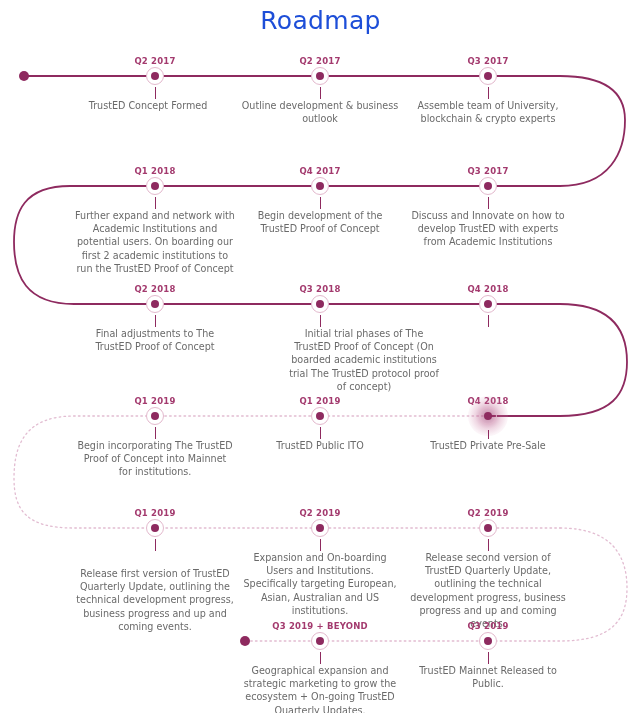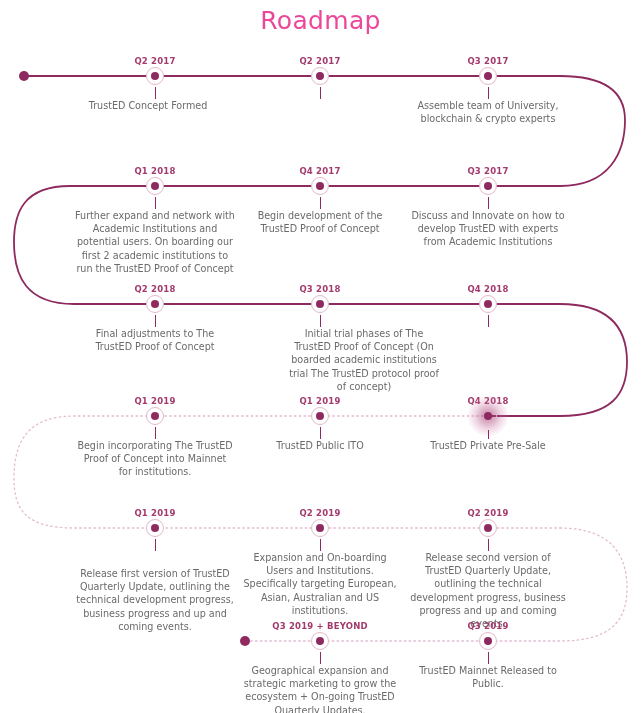--- a/index.html
+++ b/index.html
@@ -26,21 +26,21 @@
   
   #page-title {
     position: absolute;
     left: 0;
     top: 6px;
     width: 641px;
     text-align: center;
     font-size: 25px;
     font-weight: 400;
     letter-spacing: .3px;
-    color: #ec4899;
+    color: #1d4ed8;
     font-family: "DejaVu Sans", sans-serif;
   }
 
   
   #timeline-path {
     position: absolute;
     left: 0; top: 0;
     width: 641px;
     height: 713px;
     pointer-events: none;
@@ -163,20 +163,21 @@
     </div>
   <div class="stem" style="left:155px; top:87px; height:12px;"></div>
   <div class="desc" style="left:148px; top:99px; width:150px;">TrustED Concept Formed</div>
 
   <div class="qlabel" style="left:320px; top:56px;">Q2 2017</div>
   <div class="node" style="left:320px; top:76px;">
       <span class="ring"></span>
       <span class="dot"></span>
     </div>
   <div class="stem" style="left:320px; top:87px; height:12px;"></div>
+  <div class="desc" style="left:320px; top:99px; width:160px;">Outline development &amp; business outlook</div>
 
   <div class="qlabel" style="left:488px; top:56px;">Q3 2017</div>
   <div class="node" style="left:488px; top:76px;">
       <span class="ring"></span>
       <span class="dot"></span>
     </div>
   <div class="stem" style="left:488px; top:87px; height:12px;"></div>
   <div class="desc" style="left:488px; top:99px; width:160px;">Assemble team of University, blockchain &amp; crypto experts</div>
 
   <div class="qlabel" style="left:155px; top:166px;">Q1 2018</div>

